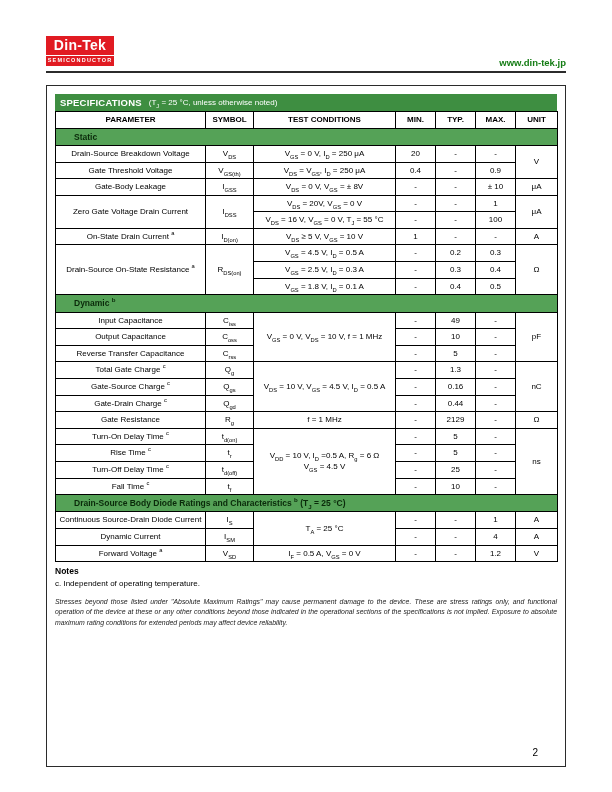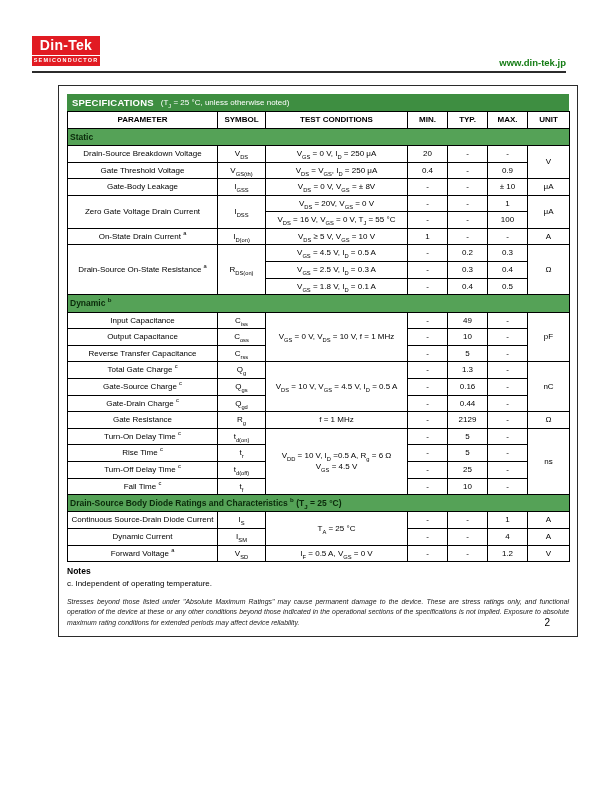--- a/index.html
+++ b/index.html
@@ -2,39 +2,39 @@
 <html style="--accent-green: #3e8e41; --section-green: #55a257; --link-green: #157d15; --logo-red: #e11b22;"><head>
 <meta charset="utf-8">
 <style>
   * { margin:0; padding:0; box-sizing:border-box; }
   html,body { width:612px; height:792px; overflow:hidden; }
   body { background:#fff; font-family:"Liberation Sans", sans-serif; color:#000; position:relative; }
 
   .page { position:absolute; inset:0; background:#fff; }
 
   
-  .header { position:absolute; left:32px; right:46px; top:34px; height:39px; border-bottom:2px solid #2b2b2b; }
+  .header { position:absolute; left:46px; right:46px; top:34px; height:39px; border-bottom:2px solid #2b2b2b; }
   .logo { position:absolute; left:0; top:2px; width:68px; height:30px; background:var(--logo-red,#e11b22); color:#fff; text-align:center; }
   .logo-main { font-size:14px; font-weight:bold; line-height:19px; letter-spacing:0.3px; }
   .logo-sub { font-size:5.5px; letter-spacing:1.2px; line-height:8px; border-top:1px solid #fff; font-weight:bold; }
   .part-number { position:absolute; right:0; top:1px; font-size:17px; font-weight:bold; letter-spacing:0.2px; }
   .website { position:absolute; right:0; top:23px; font-size:9.5px; font-weight:bold; color:var(--link-green,#157d15); text-decoration:none;margin-left:20px; }
 
   
-  .content-box { position:absolute; left:58px; top:85px; width:520px; height:552px; border:1.5px solid #2b2b2b; padding:8px; }
+  .content-box { position:absolute; left:46px; top:85px; width:520px; height:682px; border:1.5px solid #2b2b2b; padding:8px; }
 
   .spec-bar { background:var(--accent-green,#3e8e41); color:#fff; height:17px; padding:2px 5px; display:flex; align-items:center; }
   .spec-title { font-size:9.5px; font-weight:bold; letter-spacing:0.2px; }
   .spec-note { font-size:8px; margin-left:7px; }
 
   table.spec { width:100%; border-collapse:collapse; table-layout:fixed; }
   table.spec th, table.spec td { border:1px solid #000; font-size:8px; padding:2px 3px; text-align:center; vertical-align:middle; line-height:1.45; }
   table.spec thead th { font-weight:bold; height:15px; }
   th.c-param, td.param { text-align:left; }
-  tr.section td { background:var(--section-green,#55a257); text-align:left; font-weight:bold; font-size:8.5px; padding:2px 2px; color:#0a2a0a; }
+  tr.section td { background:var(--section-green,#55a257); text-align:left; font-weight:bold; font-size:8.5px; padding:2px 18px; color:#0a2a0a; }
   sub, sup { font-size:0.72em; line-height:0; }
   td.cond { font-size:7.8px; }
 
   col.w-param { width:150px; }
   col.w-sym   { width:48px; }
   col.w-cond  { width:142px; }
   col.w-min   { width:40px; }
   col.w-typ   { width:40px; }
   col.w-max   { width:40px; }
   col.w-unit  { width:42px; }

